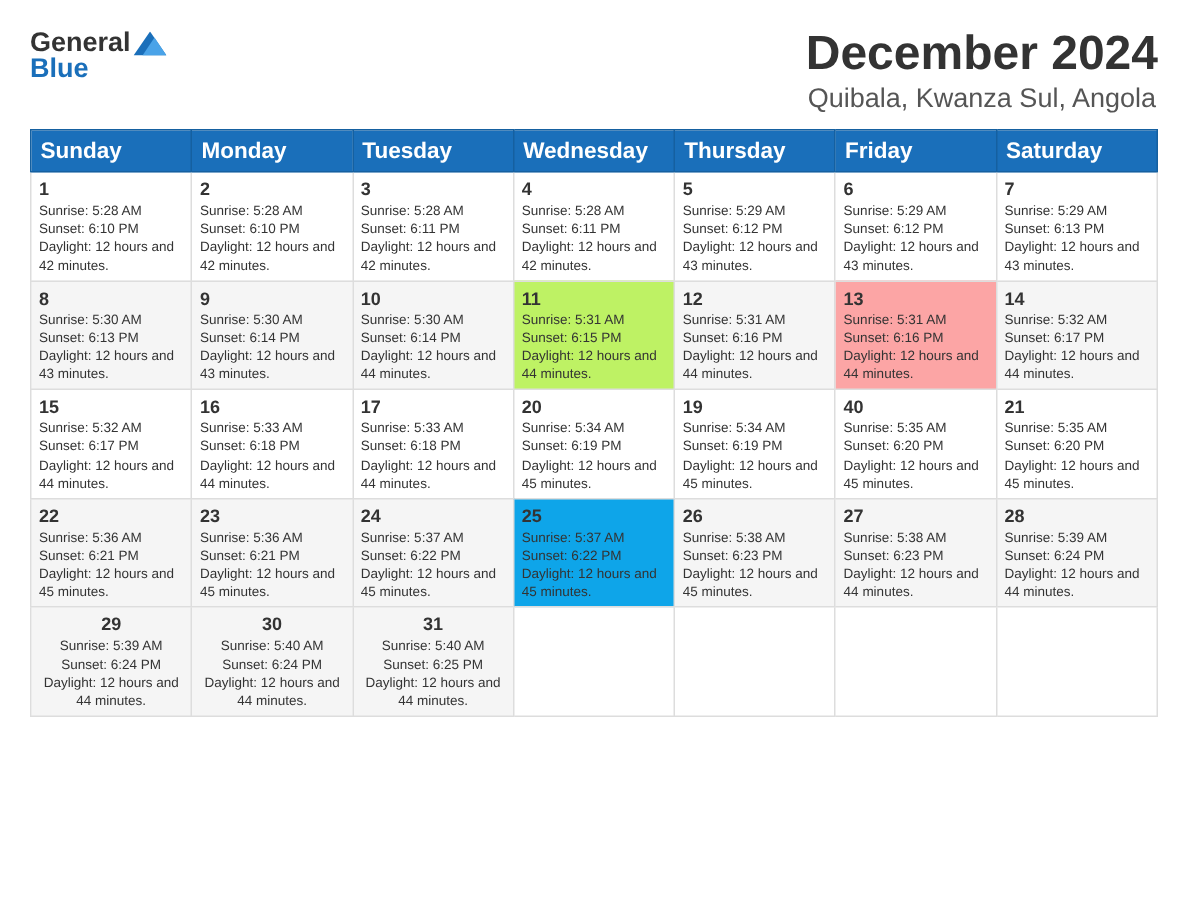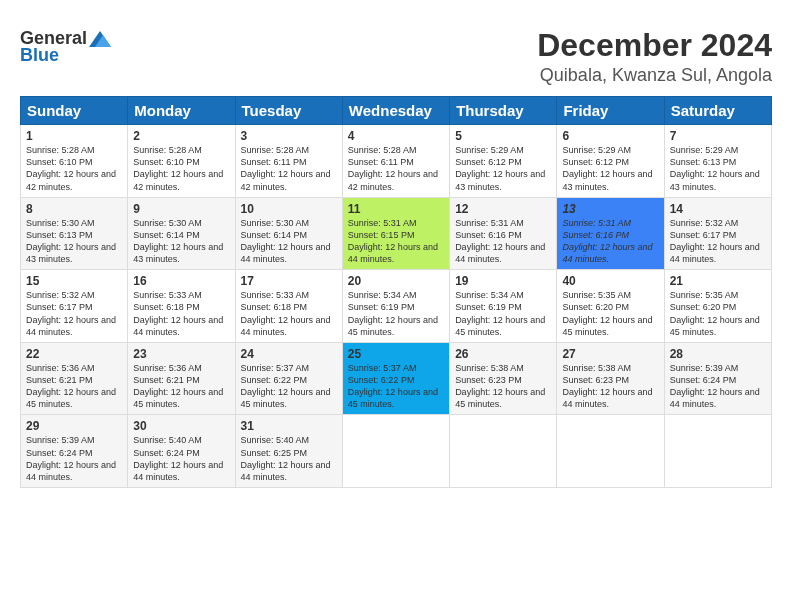--- a/index.html
+++ b/index.html
@@ -6,21 +6,21 @@
     body {
       font-family: Arial, sans-serif;
       background: #fff;
       width: 792px;
       height: 612px;
       overflow: hidden;
     }
     .page {
       width: 792px;
       height: 612px;
-      padding: 28px 20px 14px 20px;
+      padding: 18px 20px 14px 20px;
       background: #fff;
     }
     .header {
       display: flex;
       justify-content: space-between;
       align-items: flex-start;
       margin-bottom: 10px;
     }
     .logo {
       display: flex;
@@ -36,21 +36,21 @@
     }
     .logo-general { color: #333; font-weight: bold; }
     .logo-blue { color: #1a6fba; font-weight: bold; }
     .logo-icon {
       width: 22px;
       height: 16px;
       margin-left: 2px;
       display: inline-block;
     }
     .title-block {
-      text-align: right;
+      text-align: center;
     }
     .month-title {
       font-size: 32px;
       font-weight: bold;
       color: #333;
       line-height: 1.1;
     }
     .location {
       font-size: 18px;
       color: #555;
@@ -91,20 +91,21 @@
     .cell-text {
       font-size: 9px;
       line-height: 1.35;
       color: #333;
     }
     .empty-cell {
       background: #fff !important;
     }
     .calendar tr:last-child td {
       background: #f5f5f5;
+      text-align: center;
     }
     .calendar tr:last-child td.empty-cell {
       background: #fff !important;
     }
   </style>
 </head>
 <body>
 
 <div class="page">
   <div class="header">
@@ -147,21 +148,21 @@
           <td><span class="day-num">5</span><span class="cell-text">Sunrise: 5:29 AM<br>Sunset: 6:12 PM<br>Daylight: 12 hours and 43 minutes.</span></td>
           <td><span class="day-num">6</span><span class="cell-text">Sunrise: 5:29 AM<br>Sunset: 6:12 PM<br>Daylight: 12 hours and 43 minutes.</span></td>
           <td><span class="day-num">7</span><span class="cell-text">Sunrise: 5:29 AM<br>Sunset: 6:13 PM<br>Daylight: 12 hours and 43 minutes.</span></td>
         </tr>
         <tr style="background: rgb(245, 245, 245);">
           <td style="background: rgb(245, 245, 245);"><span class="day-num">8</span><span class="cell-text">Sunrise: 5:30 AM<br>Sunset: 6:13 PM<br>Daylight: 12 hours and 43 minutes.</span></td>
           <td style="background: rgb(245, 245, 245);"><span class="day-num">9</span><span class="cell-text">Sunrise: 5:30 AM<br>Sunset: 6:14 PM<br>Daylight: 12 hours and 43 minutes.</span></td>
           <td style="background: rgb(245, 245, 245);"><span class="day-num">10</span><span class="cell-text">Sunrise: 5:30 AM<br>Sunset: 6:14 PM<br>Daylight: 12 hours and 44 minutes.</span></td>
           <td style="background: #bef264;"><span class="day-num">11</span><span class="cell-text">Sunrise: 5:31 AM<br>Sunset: 6:15 PM<br>Daylight: 12 hours and 44 minutes.</span></td>
           <td style="background: rgb(245, 245, 245);"><span class="day-num">12</span><span class="cell-text">Sunrise: 5:31 AM<br>Sunset: 6:16 PM<br>Daylight: 12 hours and 44 minutes.</span></td>
-          <td style="background: #3b82f6; font-style: italic;"><span class="day-num">13</span><span class="cell-text">Sunrise: 5:31 AM<br>Sunset: 6:16 PM<br>Daylight: 12 hours and 44 minutes.</span></td>
+          <td style="background: #fca5a5;"><span class="day-num">13</span><span class="cell-text">Sunrise: 5:31 AM<br>Sunset: 6:16 PM<br>Daylight: 12 hours and 44 minutes.</span></td>
           <td style="background: rgb(245, 245, 245);"><span class="day-num">14</span><span class="cell-text">Sunrise: 5:32 AM<br>Sunset: 6:17 PM<br>Daylight: 12 hours and 44 minutes.</span></td>
         </tr>
         <tr style="background: rgb(255, 255, 255);">
           <td><span class="day-num">15</span><span class="cell-text">Sunrise: 5:32 AM<br>Sunset: 6:17 PM<br>Daylight: 12 hours and 44 minutes.</span></td>
           <td><span class="day-num">16</span><span class="cell-text">Sunrise: 5:33 AM<br>Sunset: 6:18 PM<br>Daylight: 12 hours and 44 minutes.</span></td>
           <td><span class="day-num">17</span><span class="cell-text">Sunrise: 5:33 AM<br>Sunset: 6:18 PM<br>Daylight: 12 hours and 44 minutes.</span></td>
           <td><span class="day-num">20</span><span class="cell-text">Sunrise: 5:34 AM<br>Sunset: 6:19 PM<br>Daylight: 12 hours and 45 minutes.</span></td>
           <td><span class="day-num">19</span><span class="cell-text">Sunrise: 5:34 AM<br>Sunset: 6:19 PM<br>Daylight: 12 hours and 45 minutes.</span></td>
           <td><span class="day-num">40</span><span class="cell-text">Sunrise: 5:35 AM<br>Sunset: 6:20 PM<br>Daylight: 12 hours and 45 minutes.</span></td>
           <td><span class="day-num">21</span><span class="cell-text">Sunrise: 5:35 AM<br>Sunset: 6:20 PM<br>Daylight: 12 hours and 45 minutes.</span></td>

